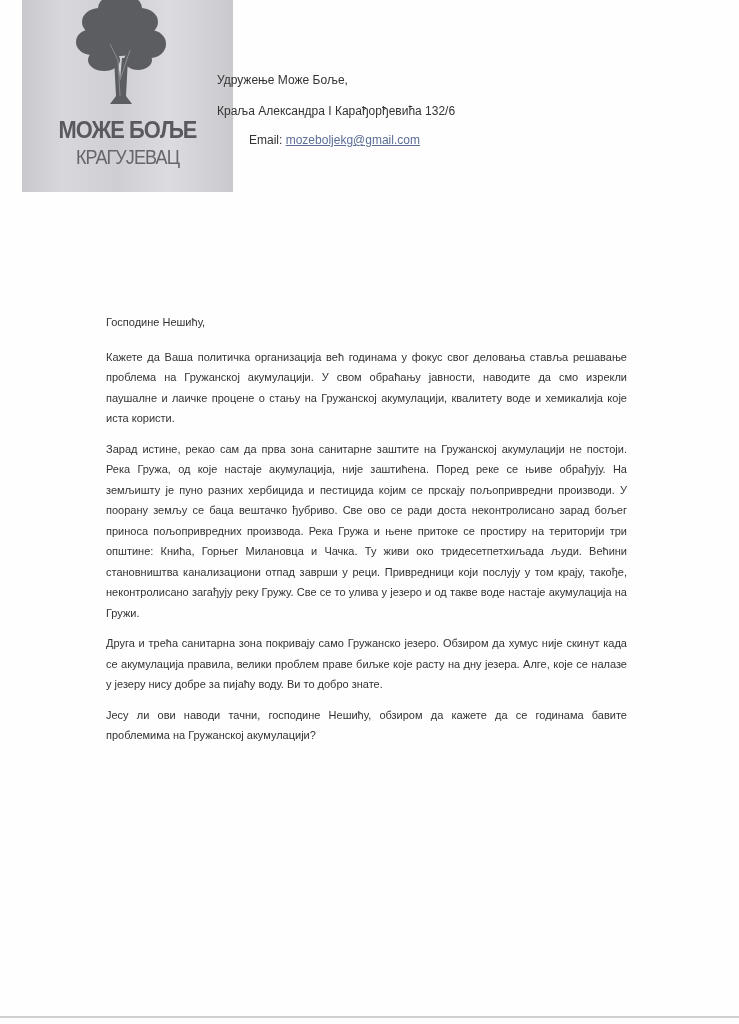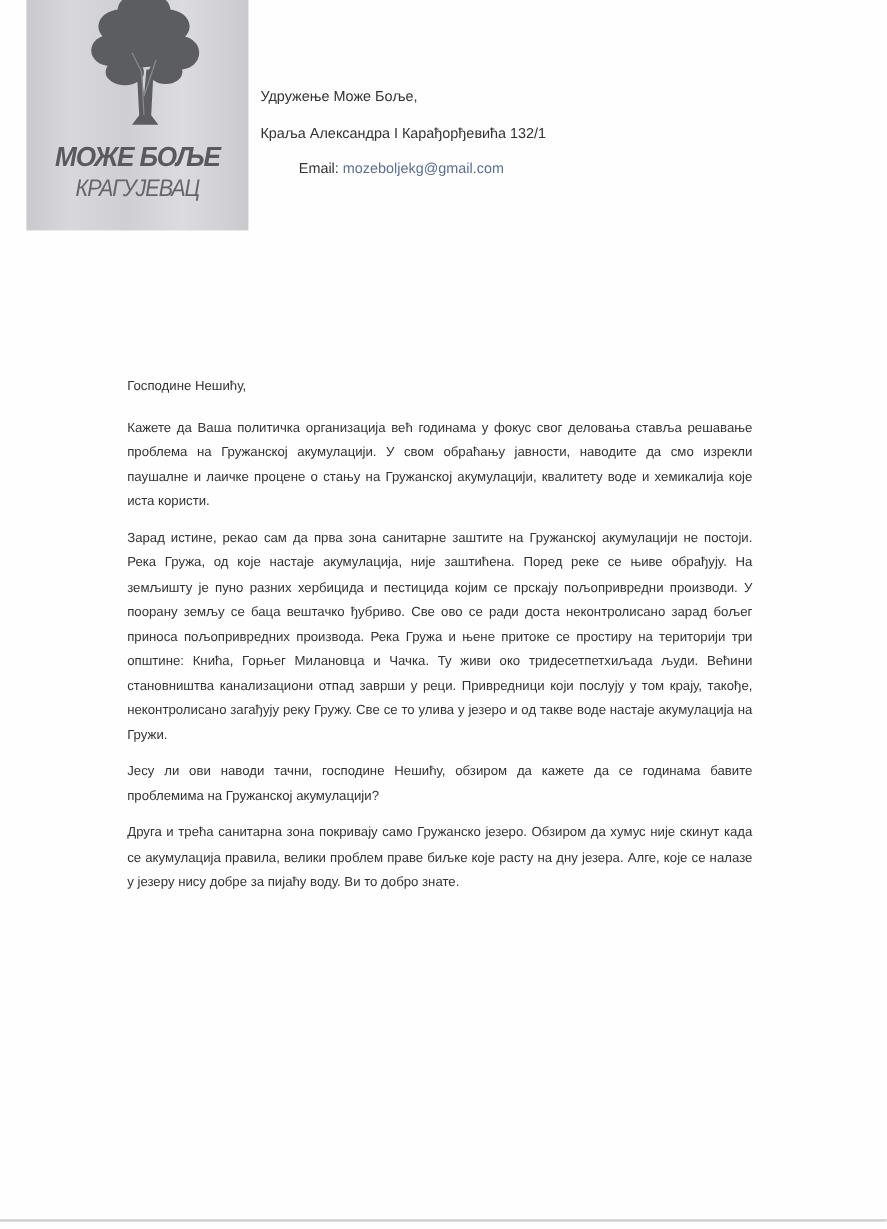--- a/index.html
+++ b/index.html
@@ -6,39 +6,38 @@
   body {
     width: 739px; height: 1024px; overflow: hidden;
     background: #ffffff;
     font-family: "Liberation Sans", "DejaVu Sans", sans-serif;
     color: #2a2a2a;
     position: relative;
   }
   .page { position: absolute; inset: 0; background: #fefefe; }
   .bottom-edge { position: absolute; left: 0; right: 0; top: 1016px; height: 2px; background: #cfcfcf; }
   .logo {
-    position: absolute; left: 22px; top: 0; width: 185px; height: 192px;
+    position: absolute; left: 22px; top: 0; width: 211px; height: 192px;
     background: linear-gradient(90deg, #c9c9cd 0%, #d8d8dc 20%, #cfcfd3 45%, #dcdce0 70%, #cacace 100%);
-    font-style: italic;
   }
   .logo svg.tree { position: absolute; left: 48px; top: 0; width: 104px; height: 108px; }
   .logo-title {
     position: absolute; left: 0; right: 0; top: 117px; text-align: center;
     font-size: 23px; font-weight: bold; color: #5a5a5e; letter-spacing: -1px;
     transform: scaleX(0.95);
   }
   .logo-sub {
     position: absolute; left: 0; right: 0; top: 146px; text-align: center;
     font-size: 20px; color: #66666a; letter-spacing: -1px; transform: scaleX(0.9);
   }
   .org { position: absolute; left: 217px; font-size: 12px; color: #333; }
   .org.name { top: 73px; }
   .org.addr { top: 104px; }
   .org.email { top: 133px; left: 249px; }
-  .email-link { color: #5a6e96; }
+  .email-link { color: #5a6e96; text-decoration: underline; }
   .title {
     position: absolute; left: 90px; width: 560px; top: 220px; text-align: center;
     font-size: 16.5px; line-height: 25px; color: #2a2a2a;
   }
   .body {
     position: absolute; left: 106px; width: 521px; top: 312px;
     font-size: 11px; line-height: 20.5px; color: #333;
   }
   .body p { margin: 0; text-align: justify; }
   .salutation { margin-bottom: 14px !important; }
@@ -65,28 +64,28 @@
       <g stroke="#8a8b8f" stroke-width="1" fill="none">
         <path d="M50 96 L48 60 L40 44"></path>
         <path d="M50 80 L60 50"></path>
       </g>
     </svg>
     <div class="logo-title">МОЖЕ БОЉЕ</div>
     <div class="logo-sub">КРАГУЈЕВАЦ</div>
   </div>
 
   <div class="org name">Удружење Може Боље,</div>
-  <div class="org addr">Краља Александра I Карађорђевића 132/1</div>
+  <div class="org addr">Краља Александра I Карађорђевића 132/6</div>
   <div class="org email">
     <span>Email: </span><span class="email-link">mozeboljekg@gmail.com</span>
   </div>
 
 
   <div class="body">
     <p class="salutation">Господине Нешићу,</p>
     <p class="para">Кажете да Ваша политичка организација већ годинама у фокус свог деловања ставља решавање проблема на Гружанској акумулацији. У свом обраћању јавности, наводите да смо изрекли паушалне и лаичке процене о стању на Гружанској акумулацији, квалитету воде и хемикалија које иста користи.</p>
     <p class="para">Зарад истине, рекао сам да прва зона санитарне заштите на Гружанској акумулацији не постоји. Река Гружа, од које настаје акумулација, није заштићена. Поред реке се њиве обрађују. На земљишту је пуно разних хербицида и пестицида којим се прскају пољопривредни производи. У поорану земљу се баца вештачко ђубриво. Све ово се ради доста неконтролисано зарад бољег приноса пољопривредних производа. Река Гружа и њене притоке се простиру  на територији три општине: Кнића, Горњег Милановца и Чачка. Ту живи око тридесетпетхиљада људи. Већини становништва канализациони отпад заврши у реци. Привредници који послују у том крају, такође, неконтролисано загађују реку Гружу. Све се то улива у језеро и од такве воде настаје акумулација на Гружи.</p>
+    <p class="para">Друга  и трећа санитарна зона покривају само Гружанско језеро. Обзиром да хумус није скинут када се акумулација правила, велики проблем праве биљке које расту на дну језера. Алге, које се налазе у језеру нису добре за пијаћу воду. Ви то добро знате.</p>
     <p class="para">Јесу ли ови наводи тачни, господине Нешићу, обзиром да кажете да се годинама бавите проблемима на Гружанској акумулацији?</p>
-    <p class="para">Друга  и трећа санитарна зона покривају само Гружанско језеро. Обзиром да хумус није скинут када се акумулација правила, велики проблем праве биљке које расту на дну језера. Алге, које се налазе у језеру нису добре за пијаћу воду. Ви то добро знате.</p>
   </div>
 
   <div class="bottom-edge"></div>
 </div>
 
 </body></html>

